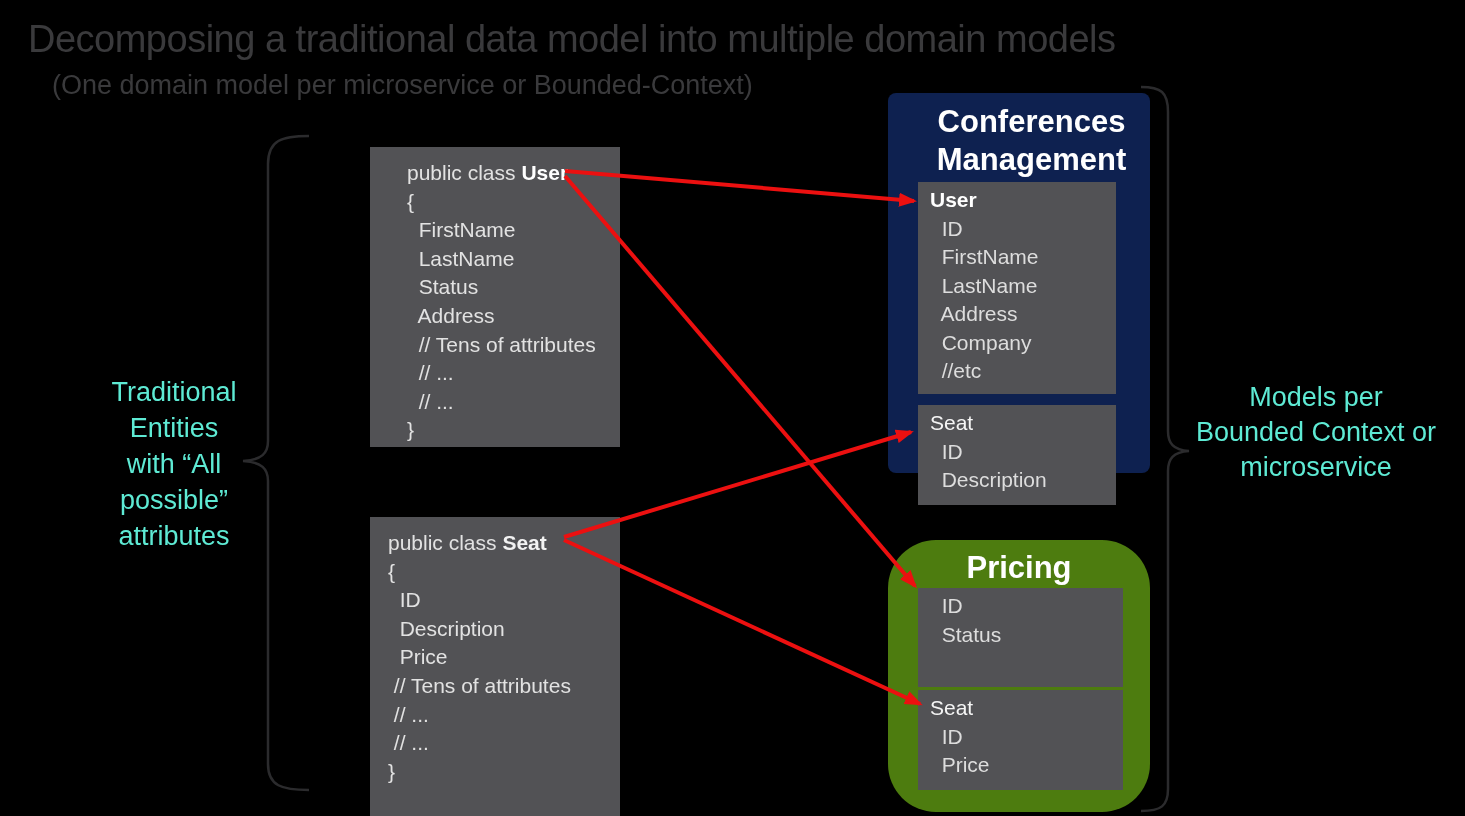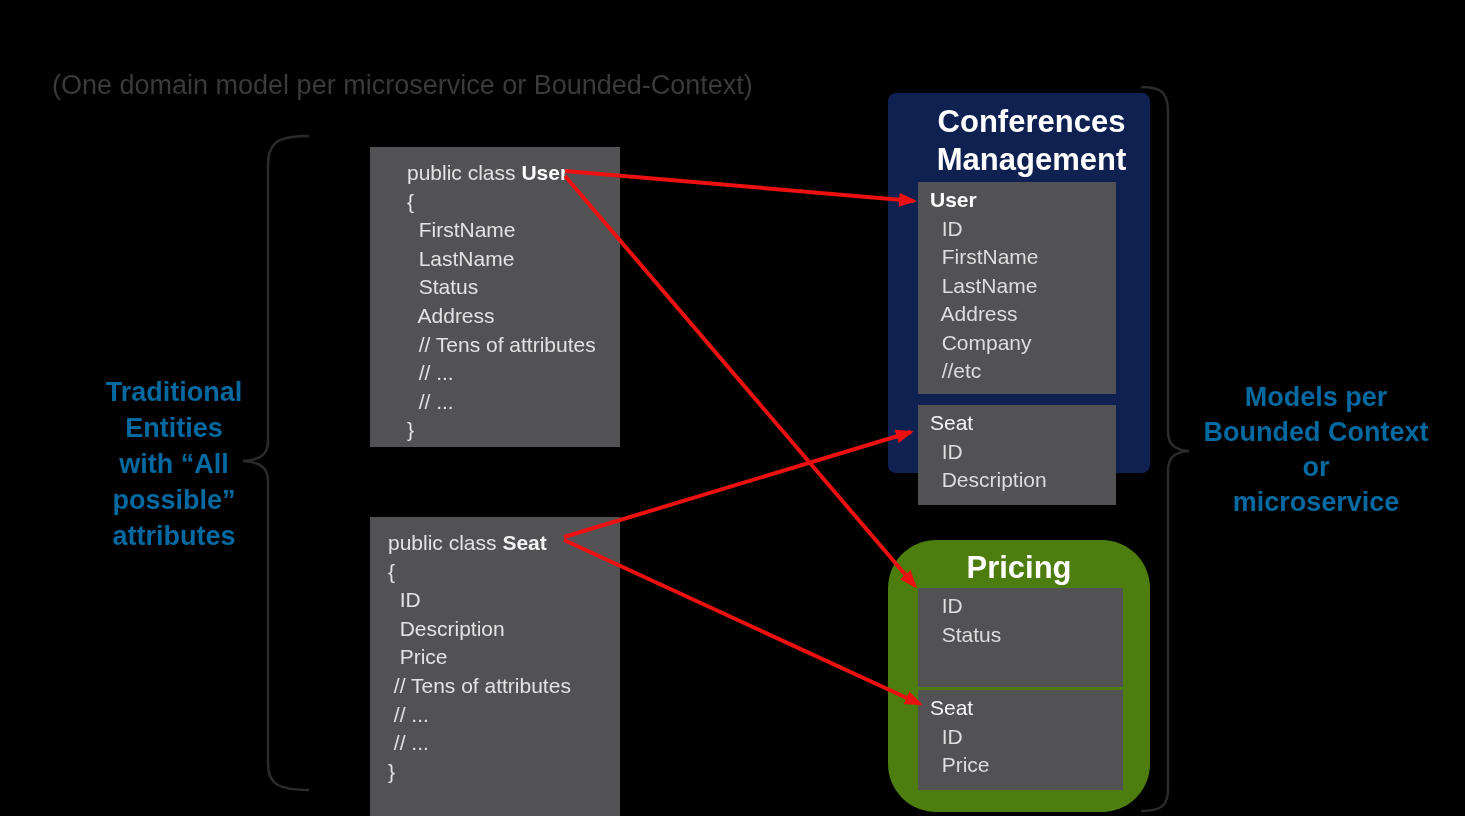--- a/index.html
+++ b/index.html
@@ -9,21 +9,21 @@
   }
   .title{
     position:absolute;left:28px;top:18px;font-size:38px;font-weight:300;
     color:#3a3a3c;letter-spacing:-0.5px;white-space:nowrap;
   }
   .subtitle{
     position:absolute;left:28px;top:70px;font-size:27px;font-weight:300;
     color:#3a3a3c;white-space:nowrap;margin-left:24px;
   }
   .side-label{
-    position:absolute;color:#0369a1;text-align:center;font-weight:700;
+    position:absolute;color:#5eead4;text-align:center;font-weight:400;
     white-space:pre-line;
   }
   .side-label.left{left:84px;top:374px;width:180px;font-size:27px;line-height:36px;}
   .side-label.right{left:1190px;top:380px;width:252px;font-size:27px;line-height:35px;}
   .class-box{
     position:absolute;left:370px;width:250px;background:#525255;
     color:#e2e2e2;font-size:21px;line-height:28.6px;font-weight:300;
     padding:12px 0 0 18px;box-sizing:border-box;
   }
   .class-box.user{top:147px;height:300px;padding-left:37px;}
@@ -50,20 +50,21 @@
   .ctx-blue-seat{left:30px;top:312px;width:198px;height:100px;}
   .ctx-red-buyer{left:30px;top:48px;width:205px;height:99px;}
   .ctx-red-seat{left:30px;top:150px;width:205px;height:100px;}
   .overlay{position:absolute;left:0;top:0;pointer-events:none;}
 </style>
 </head>
 <body>
 
 <div class="canvas">
 
+  <div class="title">Decomposing a traditional data model into multiple domain models</div>
   <div class="subtitle">(One domain model per microservice or Bounded-Context)</div>
 
   <div class="side-label left">Traditional
 Entities
 with “All
 possible”
 attributes</div>
   <div class="side-label right">Models per
 Bounded Context or
 microservice</div>

